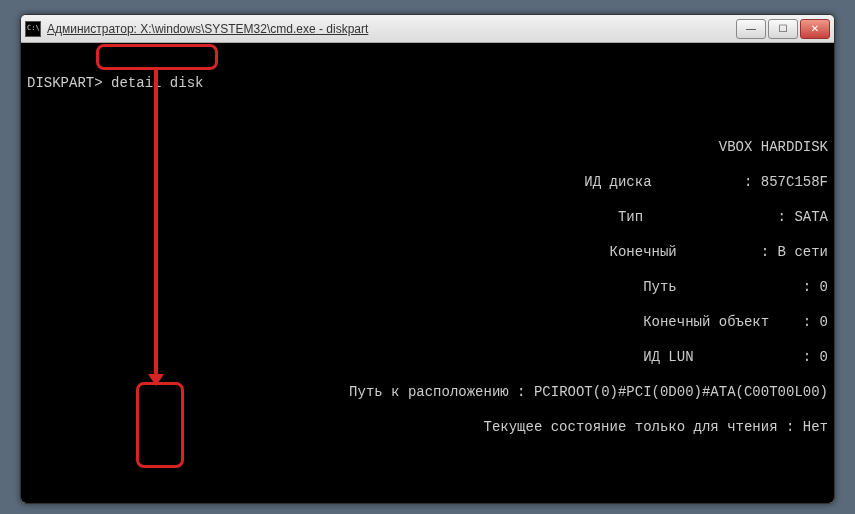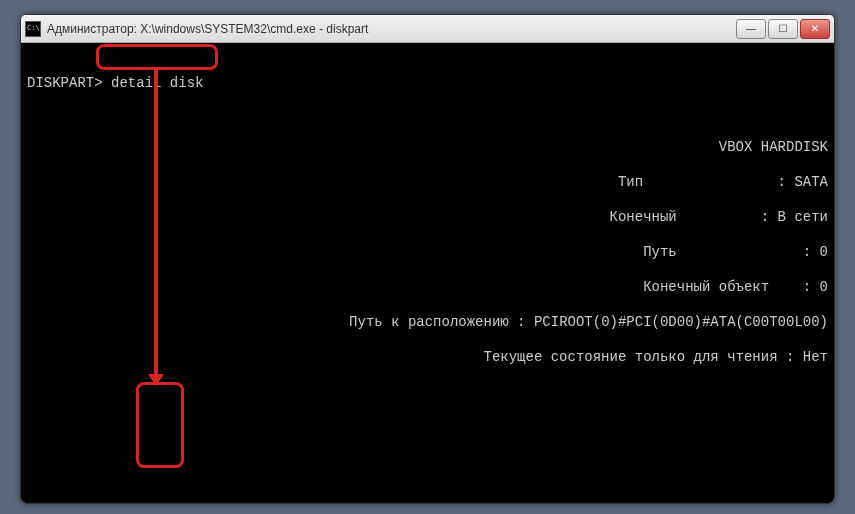--- a/index.html
+++ b/index.html
@@ -43,21 +43,21 @@
     position: relative;
   }
   .titlebar .icon::after{
     content:"C:\\";
     color:#ccc;
     font-size:7px;
     position:absolute;
     left:1px; top:2px;
     font-family: monospace;
   }
-  .titlebar .title { flex: 1; white-space: nowrap; overflow: hidden; text-overflow: ellipsis; }
+  .titlebar .title { flex: 1; white-space: nowrap; overflow: hidden; text-overflow: ellipsis; text-decoration: underline; }
   .winbtns { display: flex; gap: 2px; }
   .winbtn {
     width: 30px; height: 20px;
     border: 1px solid #888;
     border-radius: 3px;
     background: linear-gradient(#fafafa,#d8d8d8);
     display:flex; align-items:center; justify-content:center;
     font-size: 10px;
     color:#333;
     cursor: pointer;
@@ -119,24 +119,26 @@
       <div class="winbtn">—</div>
       <div class="winbtn">☐</div>
       <div class="winbtn close">✕</div>
     </div>
   </div>
 
   <div class="terminal">
 <div class="prompt-line"><span>DISKPART&gt;</span> <span class="cmdtext">detail disk</span></div>
 <div style="height:12px"></div>
 <div class="info-line">VBOX HARDDISK</div>
+<div class="info-line"><span>ИД диска</span>           : <span>857C158F</span></div>
 <div class="info-line"><span>Тип</span>                : <span>SATA</span></div>
 <div class="info-line"><span>Конечный</span>          : <span>В сети</span></div>
 <div class="info-line"><span>Путь</span>               : <span>0</span></div>
 <div class="info-line"><span>Конечный объект</span>    : <span>0</span></div>
+<div class="info-line"><span>ИД LUN</span>             : <span>0</span></div>
 <div class="info-line"><span>Путь к расположению</span> : <span>PCIROOT(0)#PCI(0D00)#ATA(C00T00L00)</span></div>
 <div class="info-line"><span>Текущее состояние только для чтения</span> : <span>Нет</span></div>
 
 
 
 
 
 
 
 

